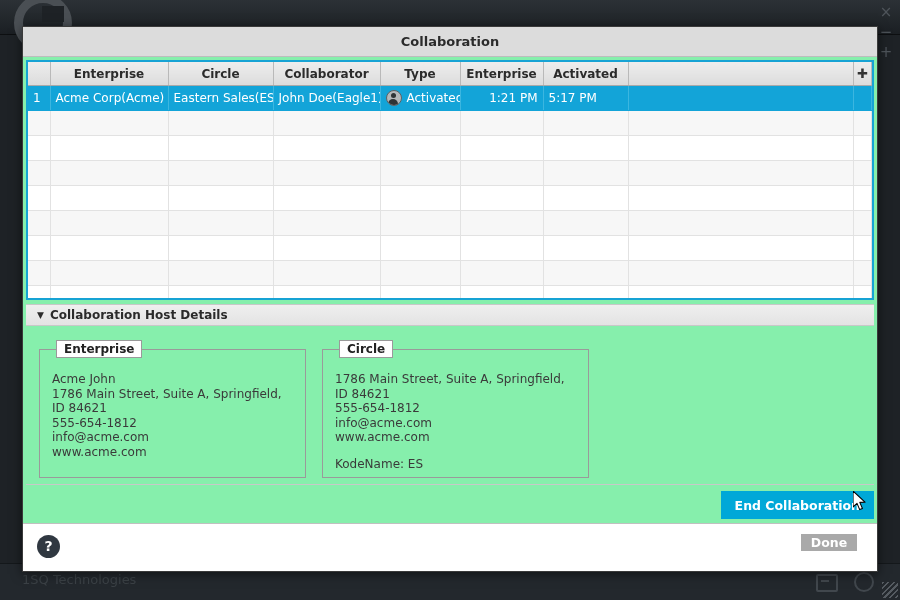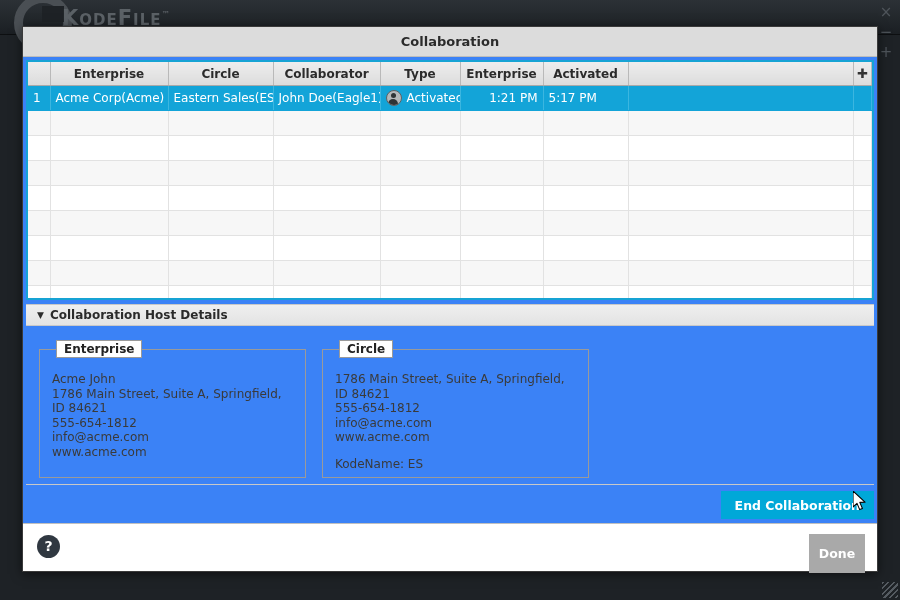--- a/index.html
+++ b/index.html
@@ -118,21 +118,21 @@
       repeating-linear-gradient(135deg, #555b61 0 1.5px, transparent 1.5px 4px);
   }
 
   
   #dialog {
     position: absolute;
     left: 22px;
     top: 26px;
     width: 856px;
     height: 546px;
-    background: #3b82f6;
+    background: #86efac;
     border: 1px solid #3a3a3a;
     box-shadow: 0 2px 10px rgba(0,0,0,0.55);
     box-sizing: border-box;
   }
   #dialog-titlebar {
     height: 29px;
     background: #dcdcdc;
     border-bottom: 1px solid #bdbdbd;
     display: flex;
     align-items: center;
@@ -321,24 +321,24 @@
     background: #303841;
     color: #ffffff;
     font-size: 14px;
     font-weight: bold;
     line-height: 23px;
     text-align: center;
     cursor: pointer;
   }
   #done-button {
     position: absolute;
-    right: 12px;
+    right: 20px;
     top: 10px;
     width: 56px;
-    height: 39px;
+    height: 17px;
     background: #a9a9a9;
     color: #ffffff;
     font-size: 12.5px;
     font-weight: bold;
     border: none;
     cursor: pointer;
     font-family: inherit;
   }
 
   
@@ -353,28 +353,30 @@
   }
 </style>
 </head>
 <body>
 
 <div id="app-bg">
 
   <div id="app-bg-titlebar">
     <div id="app-logo"></div>
     <div id="app-logo-notch"></div>
-    <div id="app-wordmark">
-      <span>KodeFile</span><sup>™</sup>
-    </div>
     <div class="win-btn" id="win-close">×</div>
     <div class="win-btn" id="win-min">−</div>
     <div class="win-btn" id="win-max">+</div>
   </div>
 
+  <div id="app-footer">
+    <div id="app-footer-text">1SQ Technologies</div>
+    <div class="footer-icon" id="footer-icon-doc"></div>
+    <div class="footer-icon" id="footer-icon-circle"></div>
+  </div>
   <div id="resize-grip"></div>
 </div>
 
 <div id="dialog">
 
   <div id="dialog-titlebar">
     <div id="dialog-title">Collaboration</div>
   </div>
 
   <div id="table-wrap">

